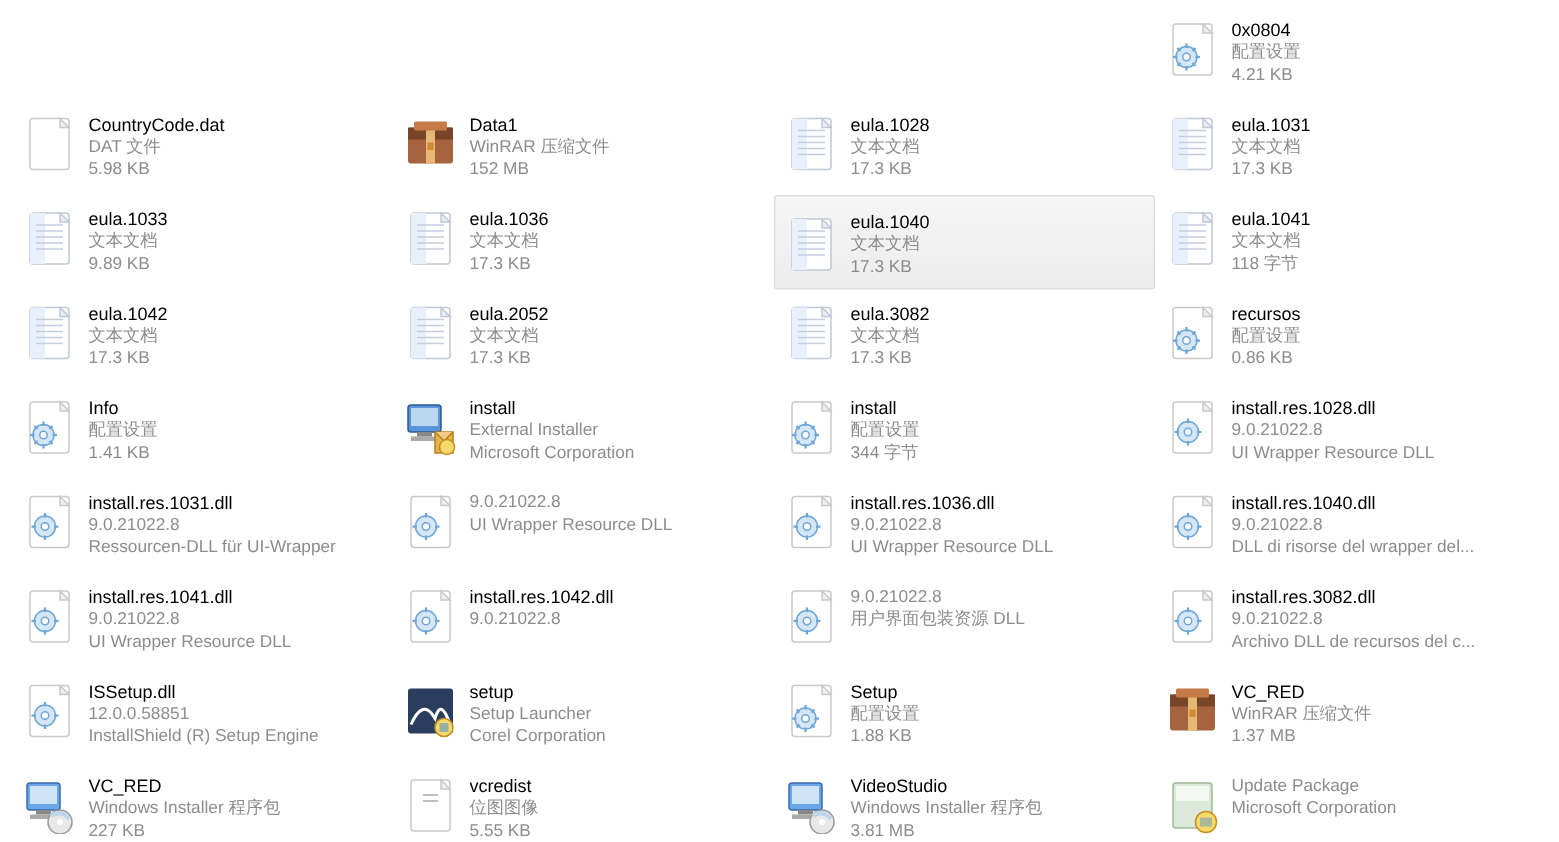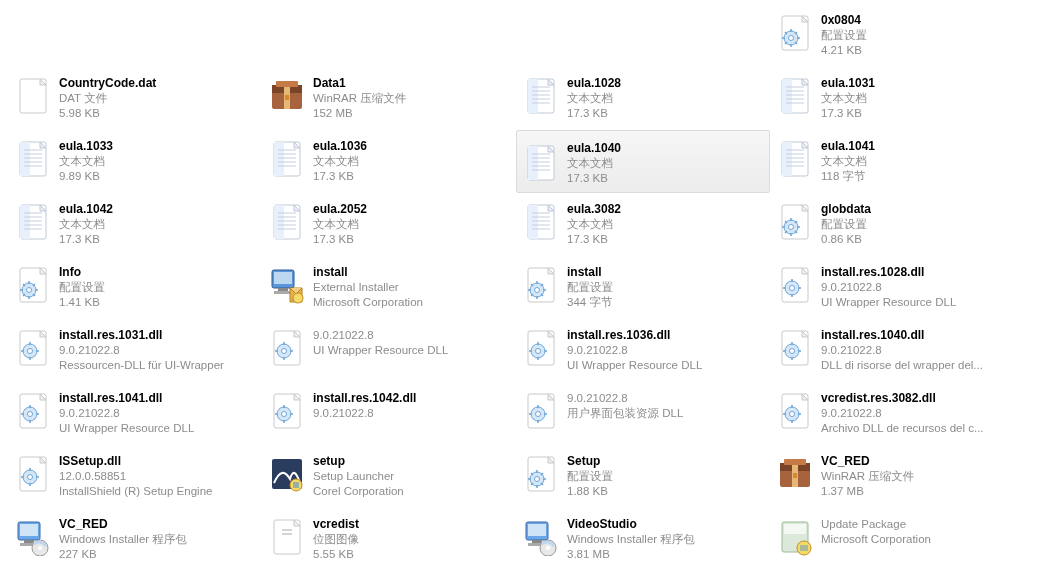--- a/index.html
+++ b/index.html
@@ -37,21 +37,21 @@
     height: 44px;
     flex-shrink: 0;
     display: flex;
     align-items: center;
     justify-content: center;
     margin-right: 6px;
   }
   .file-info { flex: 1; min-width: 0; padding-top: 2px; }
   .file-name {
     color: #000;
-    font-weight: 700;
+    font-weight: 400;
     font-size: 12px;
     line-height: 15px;
     white-space: nowrap;
     overflow: hidden;
     text-overflow: ellipsis;
   }
   .file-type, .file-size {
     color: #8c8c8c;
     font-size: 11.5px;
     line-height: 15px;
@@ -213,21 +213,21 @@
         <div class="file-size">17.3 KB</div>
       </div>
     </div>
     <div class="file-item">
       <div class="icon-wrap">
         <svg width="38" height="38" viewBox="0 0 38 38">
           <use href="#icon-config"></use>
         </svg>
       </div>
       <div class="file-info">
-        <div class="file-name">globdata</div>
+        <div class="file-name">recursos</div>
         <div class="file-type">配置设置</div>
         <div class="file-size">0.86 KB</div>
       </div>
     </div>
     <div class="file-item">
       <div class="icon-wrap">
         <svg width="38" height="38" viewBox="0 0 38 38">
           <use href="#icon-config"></use>
         </svg>
       </div>
@@ -354,21 +354,21 @@
         <div class="file-size">用户界面包装资源 DLL</div>
       </div>
     </div>
     <div class="file-item">
       <div class="icon-wrap">
         <svg width="38" height="38" viewBox="0 0 38 38">
           <use href="#icon-dll"></use>
         </svg>
       </div>
       <div class="file-info">
-        <div class="file-name">vcredist.res.3082.dll</div>
+        <div class="file-name">install.res.3082.dll</div>
         <div class="file-type">9.0.21022.8</div>
         <div class="file-size">Archivo DLL de recursos del c...</div>
       </div>
     </div>
     <div class="file-item">
       <div class="icon-wrap">
         <svg width="38" height="38" viewBox="0 0 38 38">
           <use href="#icon-dll"></use>
         </svg>
       </div>

